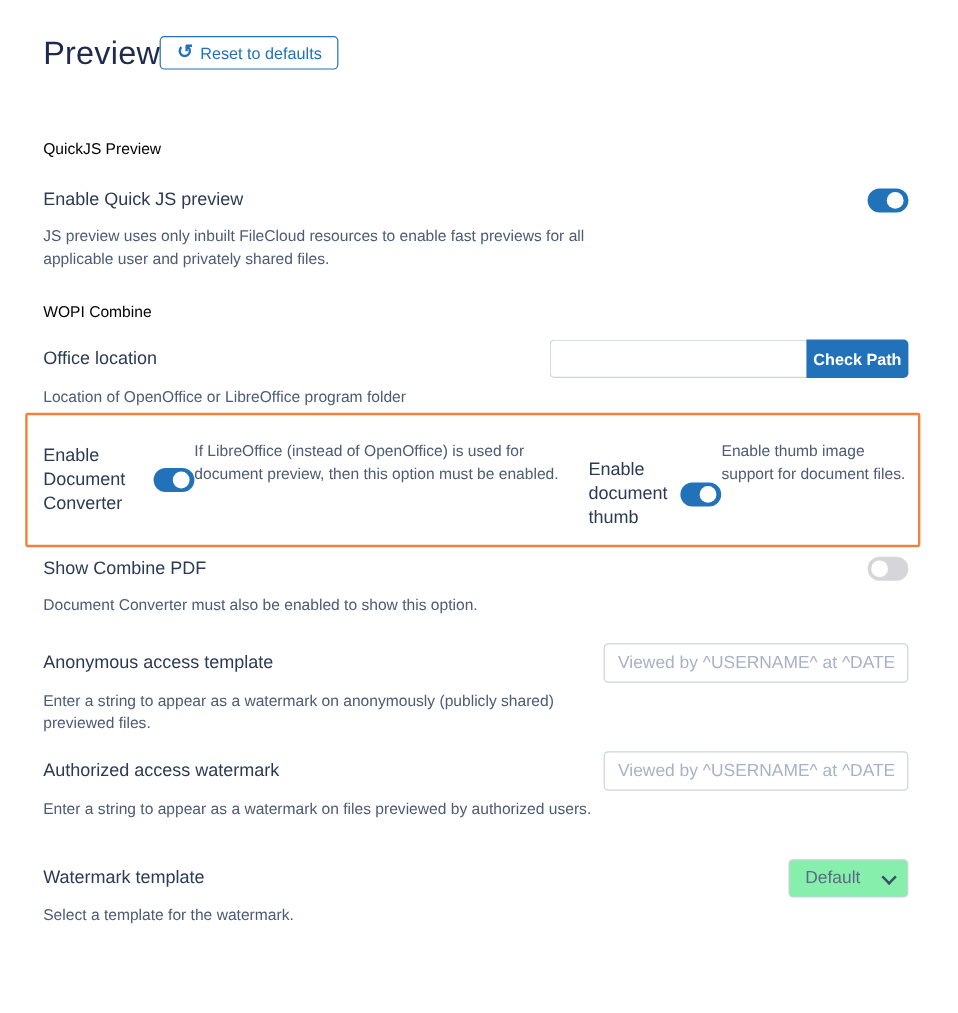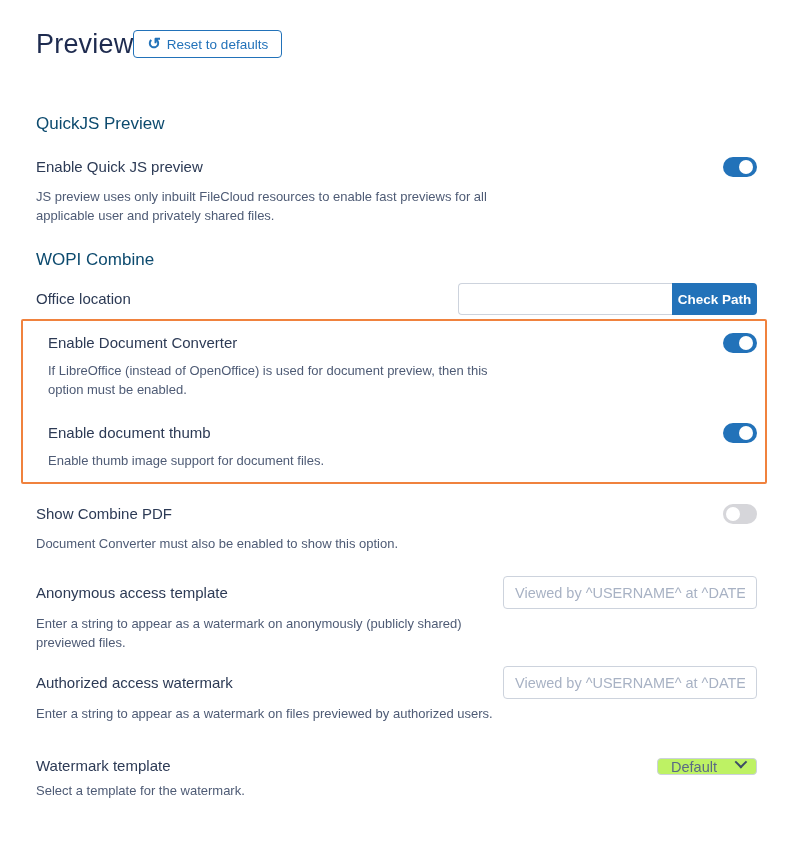--- a/index.html
+++ b/index.html
@@ -18,21 +18,21 @@
   .header-row { display:flex; justify-content:flex-start; align-items:flex-start; }
   .page-title { font-size:27px; line-height:32px; font-weight:500; color:#1E2B4F; letter-spacing:.2px; }
   .reset-btn {
     display:flex; align-items:center; gap:6px;
     height:28px; padding:0 13px; margin-top:2px;
     background:#fff; border:1px solid var(--accent,#2272B9); border-radius:4px;
     color:var(--accent,#2272B9); font-size:13.5px; font-family:inherit; cursor:pointer;
   }
   .reset-btn .glyph { font-size:16px; line-height:16px; font-weight:700; }
   
-  .section-title { font-size:17px; line-height:22px; font-weight:500; color:#0c4a6e; }
+  .section-title { font-size:13px; line-height:22px; font-weight:500; color:#000000; }
   .mt-sec1 { margin-top:53px; }
   .mt-sec2 { margin-top:24px; }
   .setting-row { display:flex; justify-content:space-between; align-items:center; }
   .setting-label { font-size:15px; line-height:20px; color:#2C3A55; }
   .desc {
     font-size:13px; line-height:19px; color:#4E5B75;
     max-width:478px; margin-top:9px;
   }
   
   .toggle {
@@ -54,52 +54,52 @@
   }
   .input-group button {
     width:85px; height:32px; border:none; border-radius:0 4px 4px 0;
     background:var(--accent,#2272B9); color:#fff;
     font-family:inherit; font-size:13.5px; font-weight:600; cursor:pointer;
   }
   
   .highlight-box {
     margin:4px -10px 0 -15px;
     border:2px solid var(--highlight-border,#F0823E); border-radius:2px;
-    padding:12px 8px 12px 25px;
-    display:flex; flex-direction:column;
+    padding:12px 8px 12px 13px;
+    display:flex; flex-direction:row;
   }
   
   .wm-input {
     width:254px; height:33px; padding:0 11px; flex:none;
     border:1px solid #CDD3DD; border-radius:4px;
     font-family:inherit; font-size:14.5px; color:#2C3A55; outline:none;
   }
   .wm-input::placeholder { color:#A8B2C4; opacity:1; }
   input::placeholder { color:#A8B2C4; opacity:1; }
   
   .select-box {
-    display:flex; justify-content:space-between; align-items:flex-start;
-    width:100px; height:17px; padding:0 12px 0 13px; flex:none;
-    border:1px solid #CBD2DC; border-radius:4px; background:#bef264; cursor:pointer;
+    display:flex; justify-content:space-between; align-items:center;
+    width:100px; height:32px; padding:0 12px 0 13px; flex:none;
+    border:1px solid #CBD2DC; border-radius:4px; background:#86efac; cursor:pointer;
   }
   .select-box .select-value { font-size:14.5px; color:#5A6A85; }
   .chevron {
     width:9px; height:9px; flex:none;
     border-right:2.2px solid #3D4C66; border-bottom:2.2px solid #3D4C66;
     transform:rotate(45deg) translateY(-2px);
   }
   
   .mt-row1 { margin-top:22px; }
   .mt-desc1 { margin-top:10px; }
   .mt-office { margin-top:12px; }
   .mt-desc-office { margin-top:6px; }
   .mt-desc-conv { margin-top:8px; }
   .mt-thumb { margin-top:24px; }
   .mt-desc-thumb { margin-top:8px; }
-  .mt-combine { margin-top:20px; }
+  .mt-combine { margin-top:8px; }
   .mt-desc-combine { margin-top:10px; }
   .mt-anon { margin-top:23px; }
   .mt-desc-anon { margin-top:5px; }
   .mt-auth { margin-top:14px; }
   .mt-desc-auth { margin-top:5px; }
   .mt-template { margin-top:33px; }
   .mt-desc-template { margin-top:5px; }
 </style>
 </head>
 <body>
@@ -124,20 +124,21 @@
 
   <h2 class="section-title mt-sec2">WOPI Combine</h2>
 
   <div class="setting-row mt-office">
     <span class="setting-label">Office location</span>
     <div class="input-group">
       <input type="text" value="" style="">
       <button>Check Path</button>
     </div>
   </div>
+  <p class="desc mt-desc-office">Location of OpenOffice or LibreOffice program folder</p>
 
   <div class="highlight-box">
     <div class="setting-row">
       <span class="setting-label">Enable Document Converter</span>
       <span class="toggle"></span>
     </div>
     <p class="desc mt-desc-conv">If LibreOffice (instead of OpenOffice) is used for document preview, then this option must be enabled.</p>
 
     <div class="setting-row mt-thumb">
       <span class="setting-label">Enable document thumb</span>

